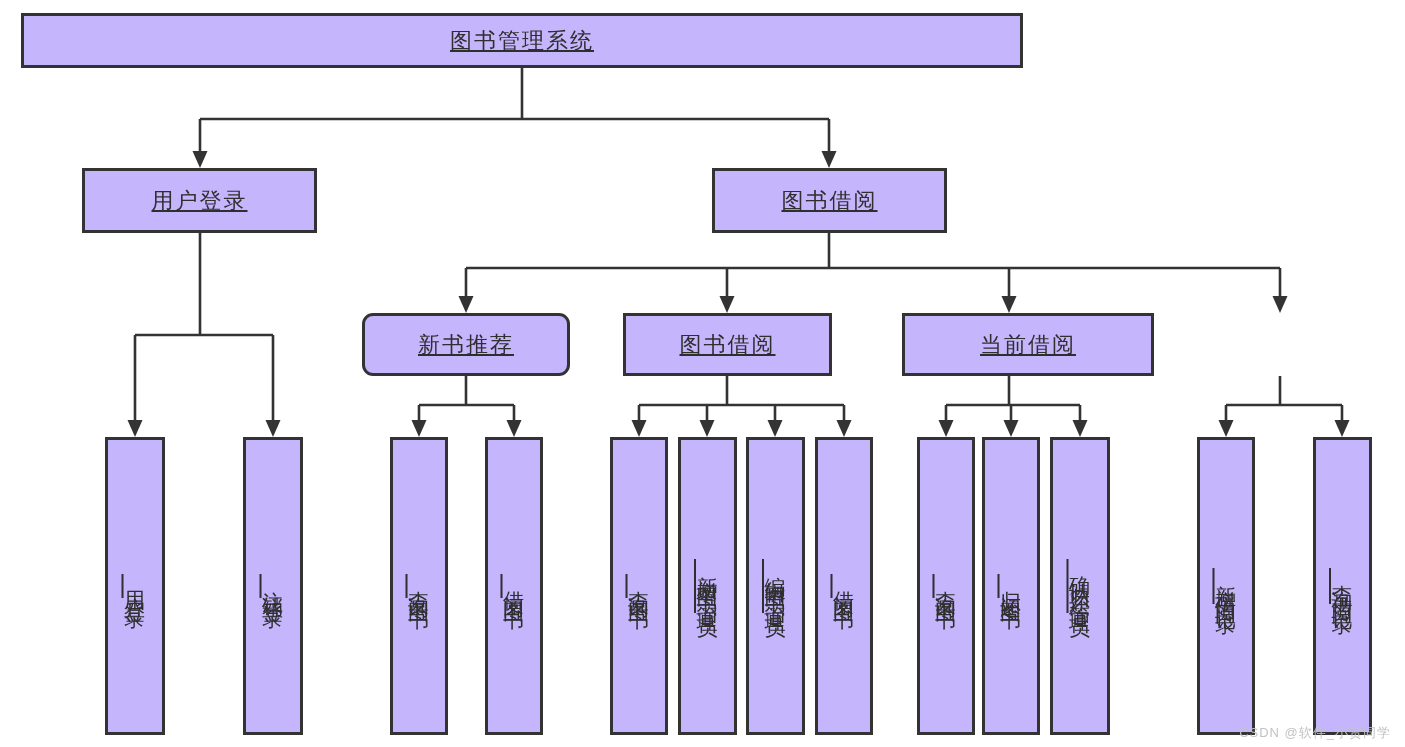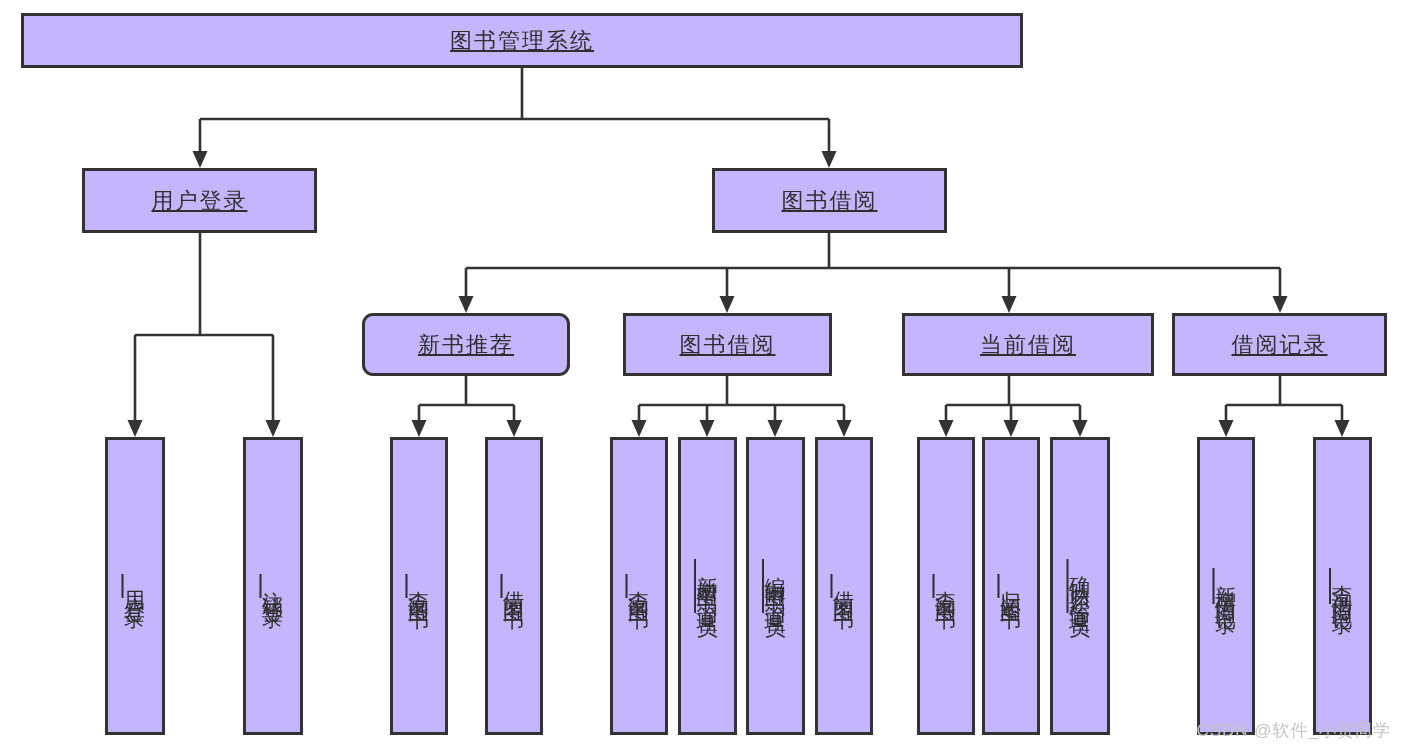--- a/index.html
+++ b/index.html
@@ -28,21 +28,21 @@
   .v-node{
     writing-mode:vertical-rl;
     font-size:21px;
     letter-spacing:6px;
     line-height:1;
   }
   .watermark{
     position:absolute;
     right:14px;
     bottom:5px;
-    font-size:17px;
+    font-size:13px;
     letter-spacing:1px;
     color:#c3c3c3;
     z-index:5;
     white-space:nowrap;
   }
 </style>
 </head>
 <body>
 
 <div id="stage">
@@ -81,21 +81,20 @@
   </svg>
 
   <div class="node h-node" style="left:21px;top:13px;width:1002px;height:55px;">图书管理系统</div>
 
   <div class="node h-node" style="left:82px;top:168px;width:235px;height:65px;">用户登录</div>
   <div class="node h-node" style="left:712px;top:168px;width:235px;height:65px;">图书借阅</div>
 
   <div class="node h-node" style="left:362px;top:313px;width:208px;height:63px;border-radius:11px;">新书推荐</div>
   <div class="node h-node" style="left:623px;top:313px;width:209px;height:63px;">图书借阅</div>
   <div class="node h-node" style="left:902px;top:313px;width:252px;height:63px;">当前借阅</div>
-  <div class="node h-node" style="left:1172px;top:313px;width:215px;height:63px;">借阅记录</div>
 
   <div class="node v-node" style="left:105px;top:437px;width:60px;height:298px;">用户登录</div>
   <div class="node v-node" style="left:243px;top:437px;width:60px;height:298px;">注销登录</div>
 
   <div class="node v-node" style="left:390px;top:437px;width:58px;height:298px;">查询图书</div>
   <div class="node v-node" style="left:485px;top:437px;width:58px;height:298px;">借阅图书</div>
 
   <div class="node v-node" style="left:610px;top:437px;width:58px;height:298px;">查询图书</div>
   <div class="node v-node" style="left:678px;top:437px;width:59px;height:298px;">新增图书（管理员）</div>
   <div class="node v-node" style="left:746px;top:437px;width:59px;height:298px;">编辑图书（管理员）</div>

